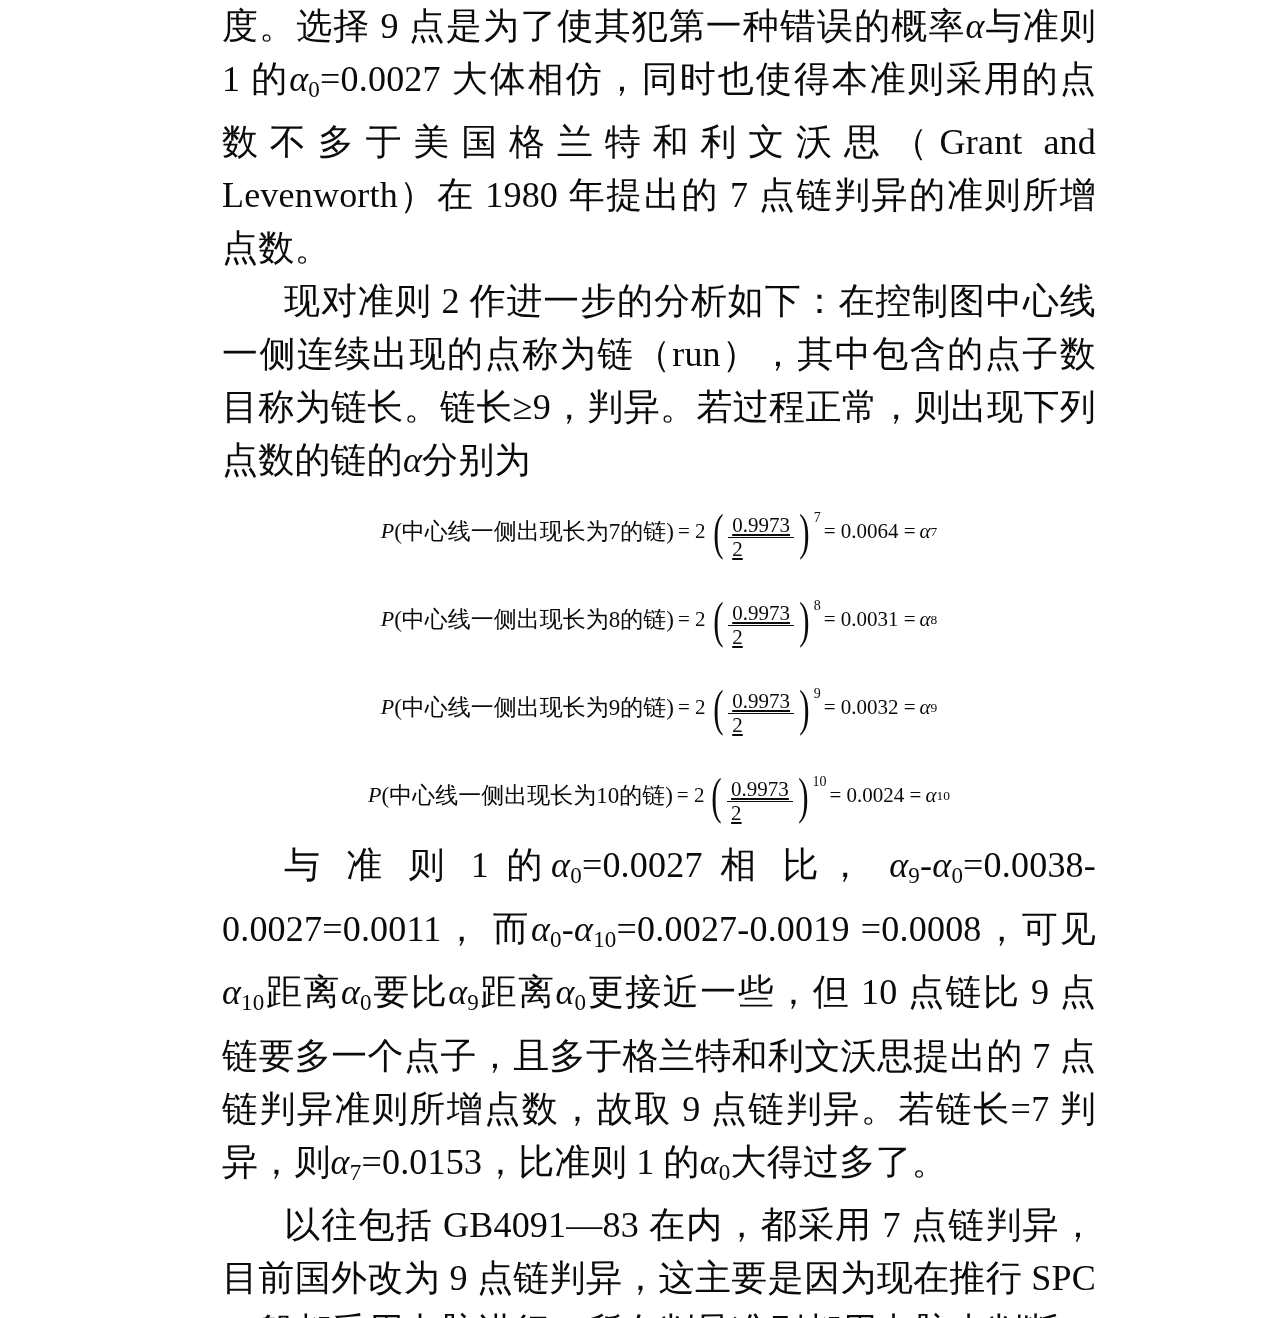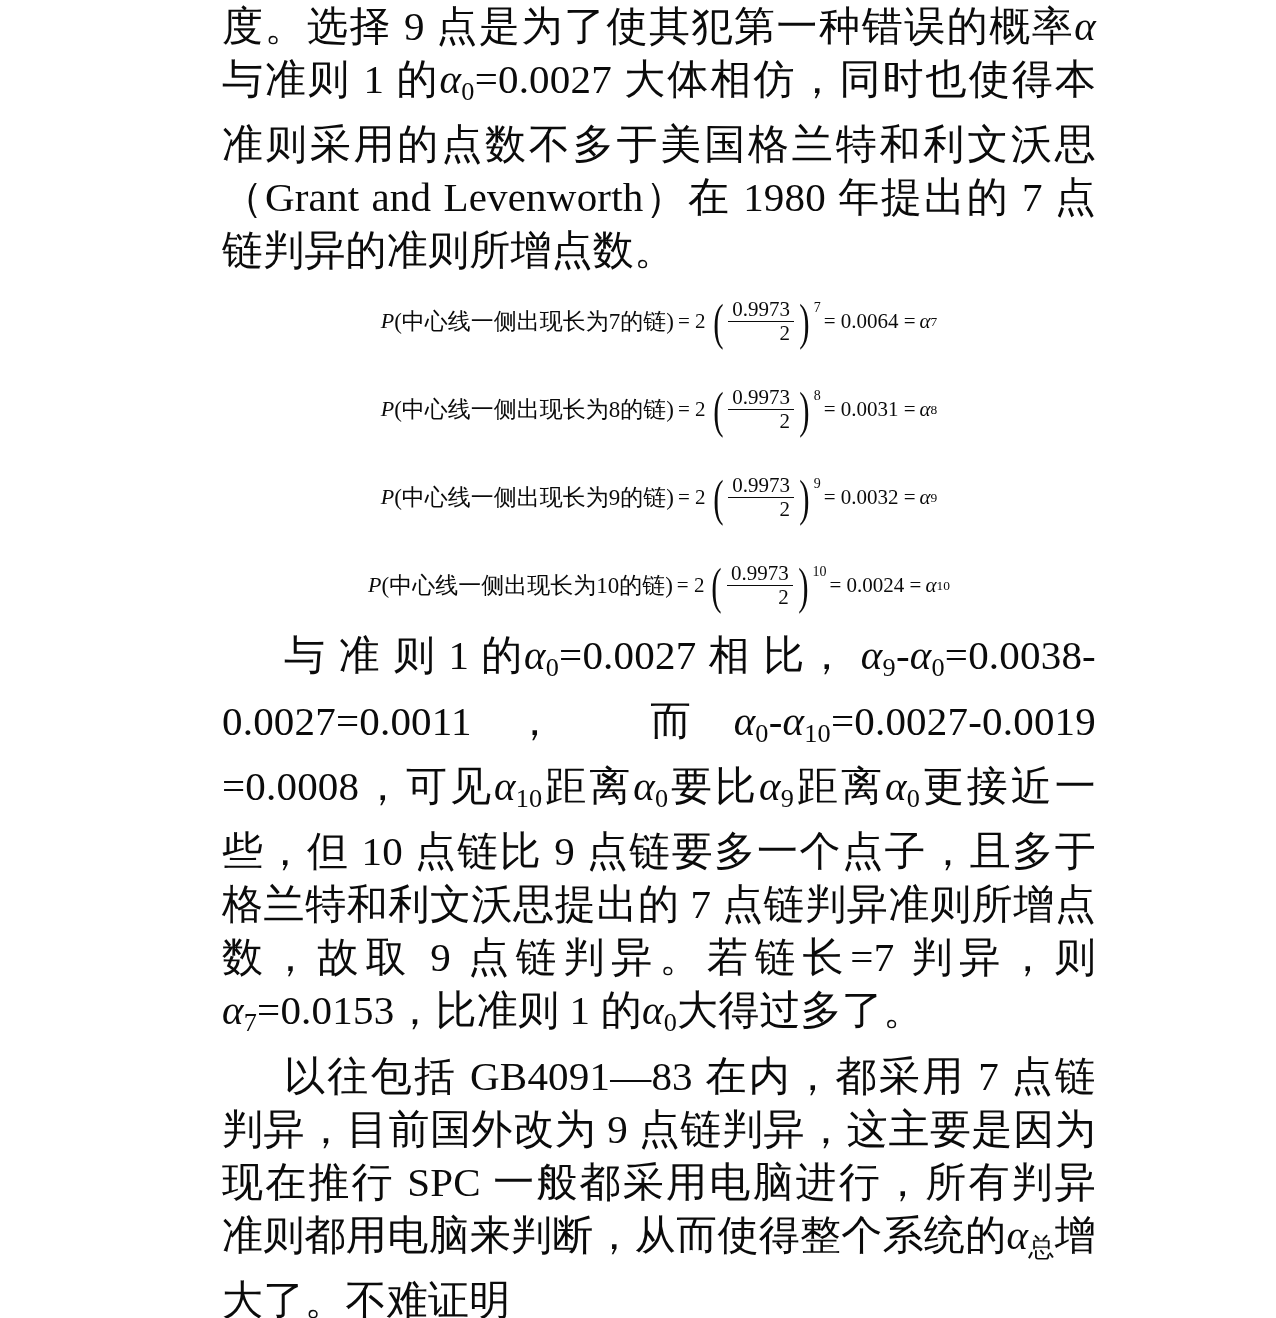--- a/index.html
+++ b/index.html
@@ -15,21 +15,21 @@
     overflow: hidden;
   }
   .page {
     position: relative;
     width: 1276px;
     height: 1318px;
     box-sizing: border-box;
     padding: 0 180px 0 222px;
   }
   .para {
-    font-size: 41px;
+    font-size: 36px;
     line-height: 53px;
     text-align: justify;
     text-justify: inter-ideograph;
     letter-spacing: 0.2px;
     margin: 0;
   }
   .indent {
     text-indent: 62px;
   }
   .it { font-style: italic; font-family: "Liberation Serif", serif; }
@@ -67,26 +67,27 @@
     font-size: 50px;
     line-height: 0.8;
     font-weight: 300;
     transform: scaleX(0.62);
     position: relative;
     top: 1px;
   }
   .frac {
     display: inline-flex;
     flex-direction: column;
-    align-items: flex-end;
+    align-items: flex-start;
     justify-content: center;
     vertical-align: middle;
     margin: 0 2px;
     position: relative;
-    top: 0;
+    top: 6px;
+    text-decoration: underline;
   }
   .frac .num {
     font-size: 21px;
     padding: 0 4px 1px 4px;
     font-style: normal;
   }
   .frac .bar {
     width: 100%;
     height: 1.4px;
     background: #0b0b0b;
@@ -105,20 +106,21 @@
     font-style: normal;
   }
   .eqs { padding: 0 4px; font-style: normal; }
 </style>
 </head>
 <body>
 
 <div class="page">
 
   <p class="para" id="p0"><span>度。选择 9 点是为了使其犯第一种错误的概率</span><span class="it">α</span><span>与准则 1 的</span><span class="it">α</span><span class="subn">0</span><span>=0.0027 大体相仿，同时也使得本准则采用的点数不多于美国格兰特和利文沃思（Grant and Levenworth）在 1980 年提出的 7 点链判异的准则所增点数。</span></p>
+  <p class="para indent" id="p2"><span>现对准则 2 作进一步的分析如下：在控制图中心线一侧连续出现的点称为链（run），其中包含的点子数目称为链长。链长≥9，判异。若过程正常，则出现下列点数的链的</span><span class="it">α</span><span>分别为</span></p>
 
   <div class="formula-block" id="formulas">
       <div class="formula">
         <span class="lead">P</span>
         <span class="cjk-small">(中心线一侧出现长为7的链)</span>
         <span class="eqs"> = 2</span>
         <span class="paren-big">(</span>
         <span class="frac">
           <span class="num">0.9973</span>
           <span class="bar"></span>

